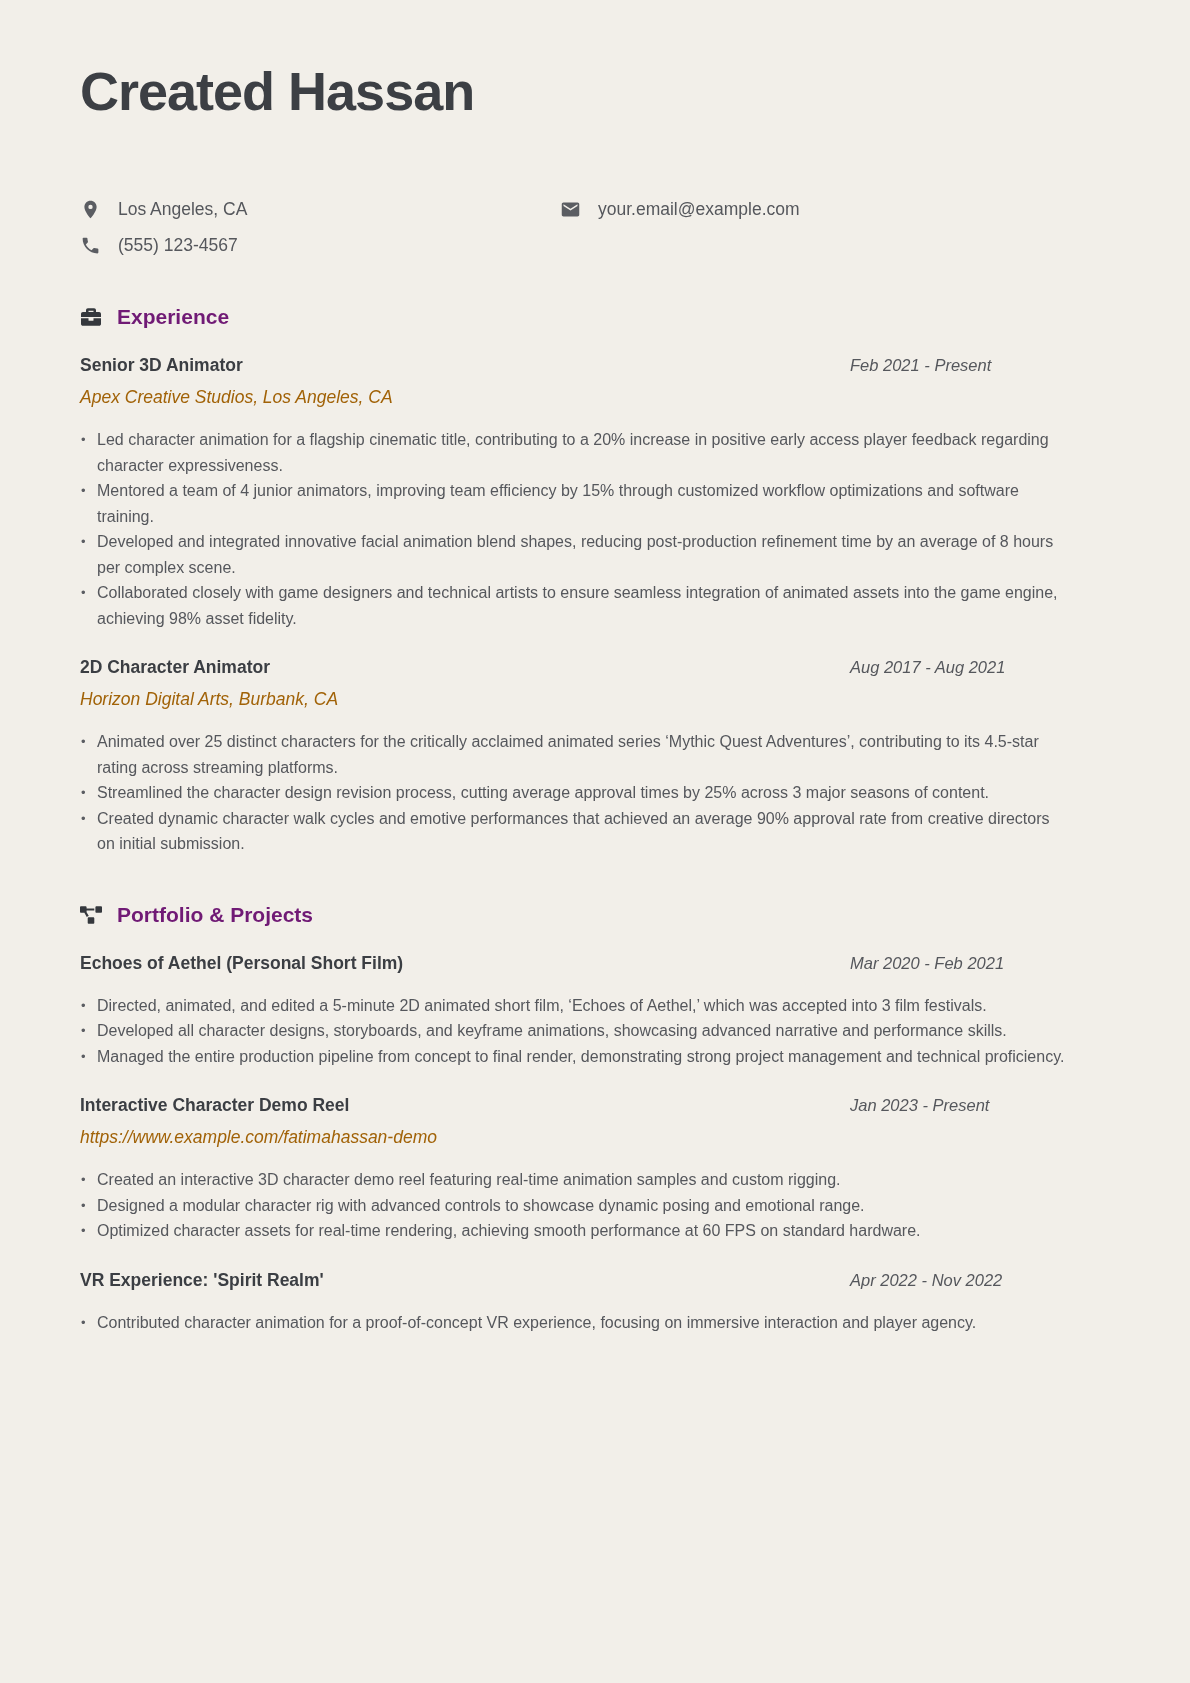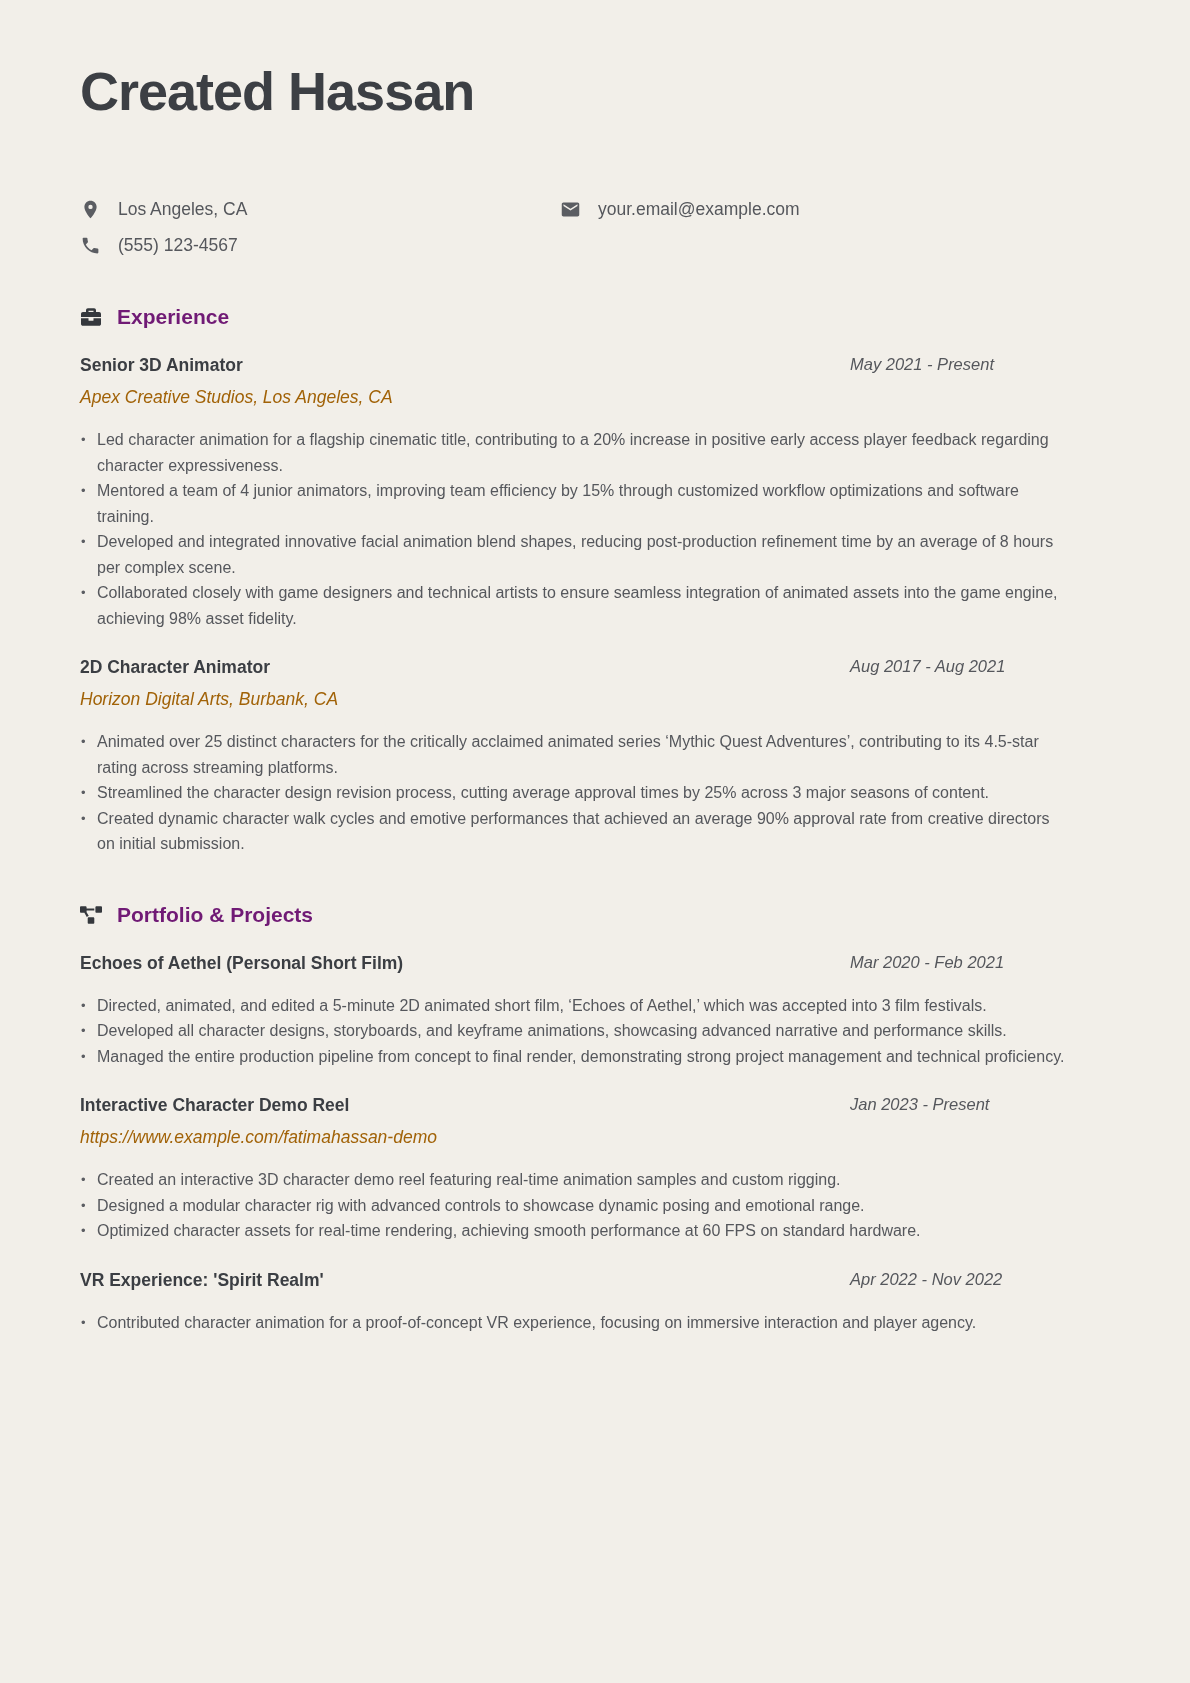--- a/index.html
+++ b/index.html
@@ -48,21 +48,21 @@
     align-items: center;
     gap: 15px;
     font-size: 21px;
     font-weight: bold;
     color: #701a75;
   }
   .section-icon { width: 22px; height: 20px; color: #35383D; flex: 0 0 auto; }
   .section-icon svg { width: 100%; height: 100%; display: block; }
 
   .entry { margin-top: 26px; }
-  .entry-header { display: flex; align-items: flex-start; }
+  .entry-header { display: flex; align-items: center; }
   .entry-title {
     flex: 1;
     font-size: 17.5px;
     font-weight: bold;
     color: #3B3E43;
   }
   .entry-date {
     width: 217px;
     font-size: 16.5px;
     font-style: italic;
@@ -134,21 +134,21 @@
           <span class="section-icon">
             <svg viewBox="0 0 512 512" fill="currentColor" aria-hidden="true">
               <path d="M320 336c0 8.84-7.16 16-16 16h-96c-8.84 0-16-7.16-16-16v-48H0v144c0 25.6 22.4 48 48 48h416c25.6 0 48-22.4 48-48V288H320v48zm144-208h-80V80c0-26.51-21.49-48-48-48H176c-26.51 0-48 21.49-48 48v48H48c-26.51 0-48 21.49-48 48v80h512v-80c0-26.51-21.49-48-48-48zm-144 0H192V96h128v32z"></path>
             </svg>
           </span>
           <span>Experience</span>
         </div>
         <div class="entry">
           <div class="entry-header">
             <div class="entry-title">Senior 3D Animator</div>
-            <div class="entry-date">May 2021 - Present</div>
+            <div class="entry-date">Feb 2021 - Present</div>
           </div>
           <div class="entry-subtitle">Apex Creative Studios, Los Angeles, CA</div>
           <ul class="bullets">
             <li class="bullet">Led character animation for a flagship cinematic title, contributing to a 20% increase in positive early access player feedback regarding character expressiveness.</li>
             <li class="bullet">Mentored a team of 4 junior animators, improving team efficiency by 15% through customized workflow optimizations and software training.</li>
             <li class="bullet">Developed and integrated innovative facial animation blend shapes, reducing post-production refinement time by an average of 8 hours per complex scene.</li>
             <li class="bullet">Collaborated closely with game designers and technical artists to ensure seamless integration of animated assets into the game engine, achieving 98% asset fidelity.</li>
           </ul>
         </div>
         <div class="entry">

